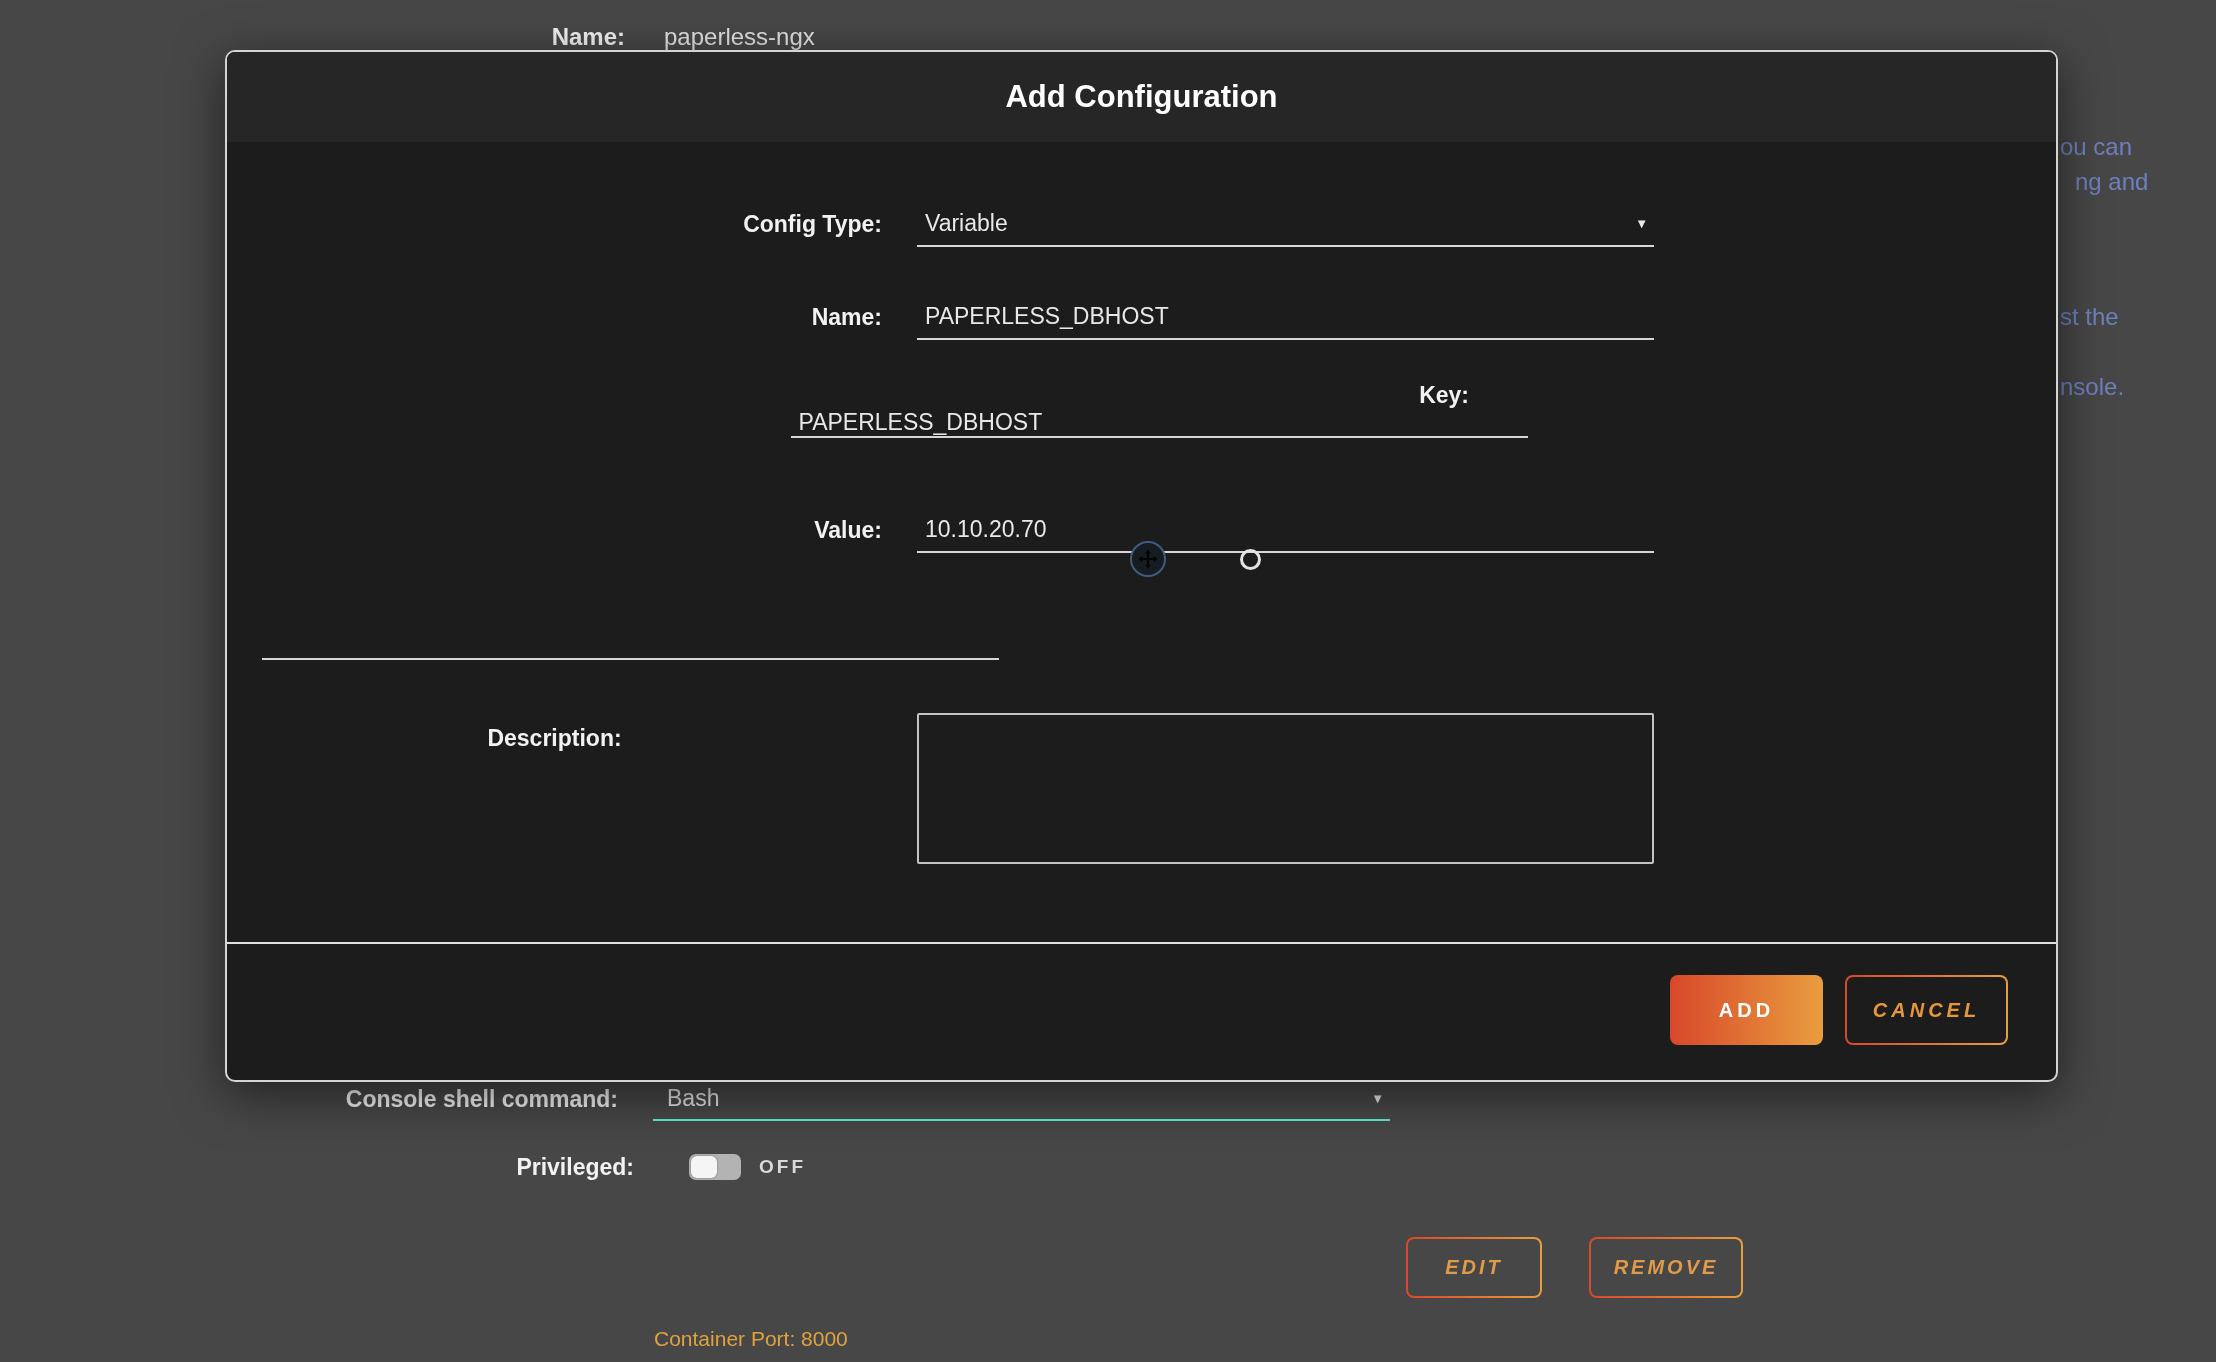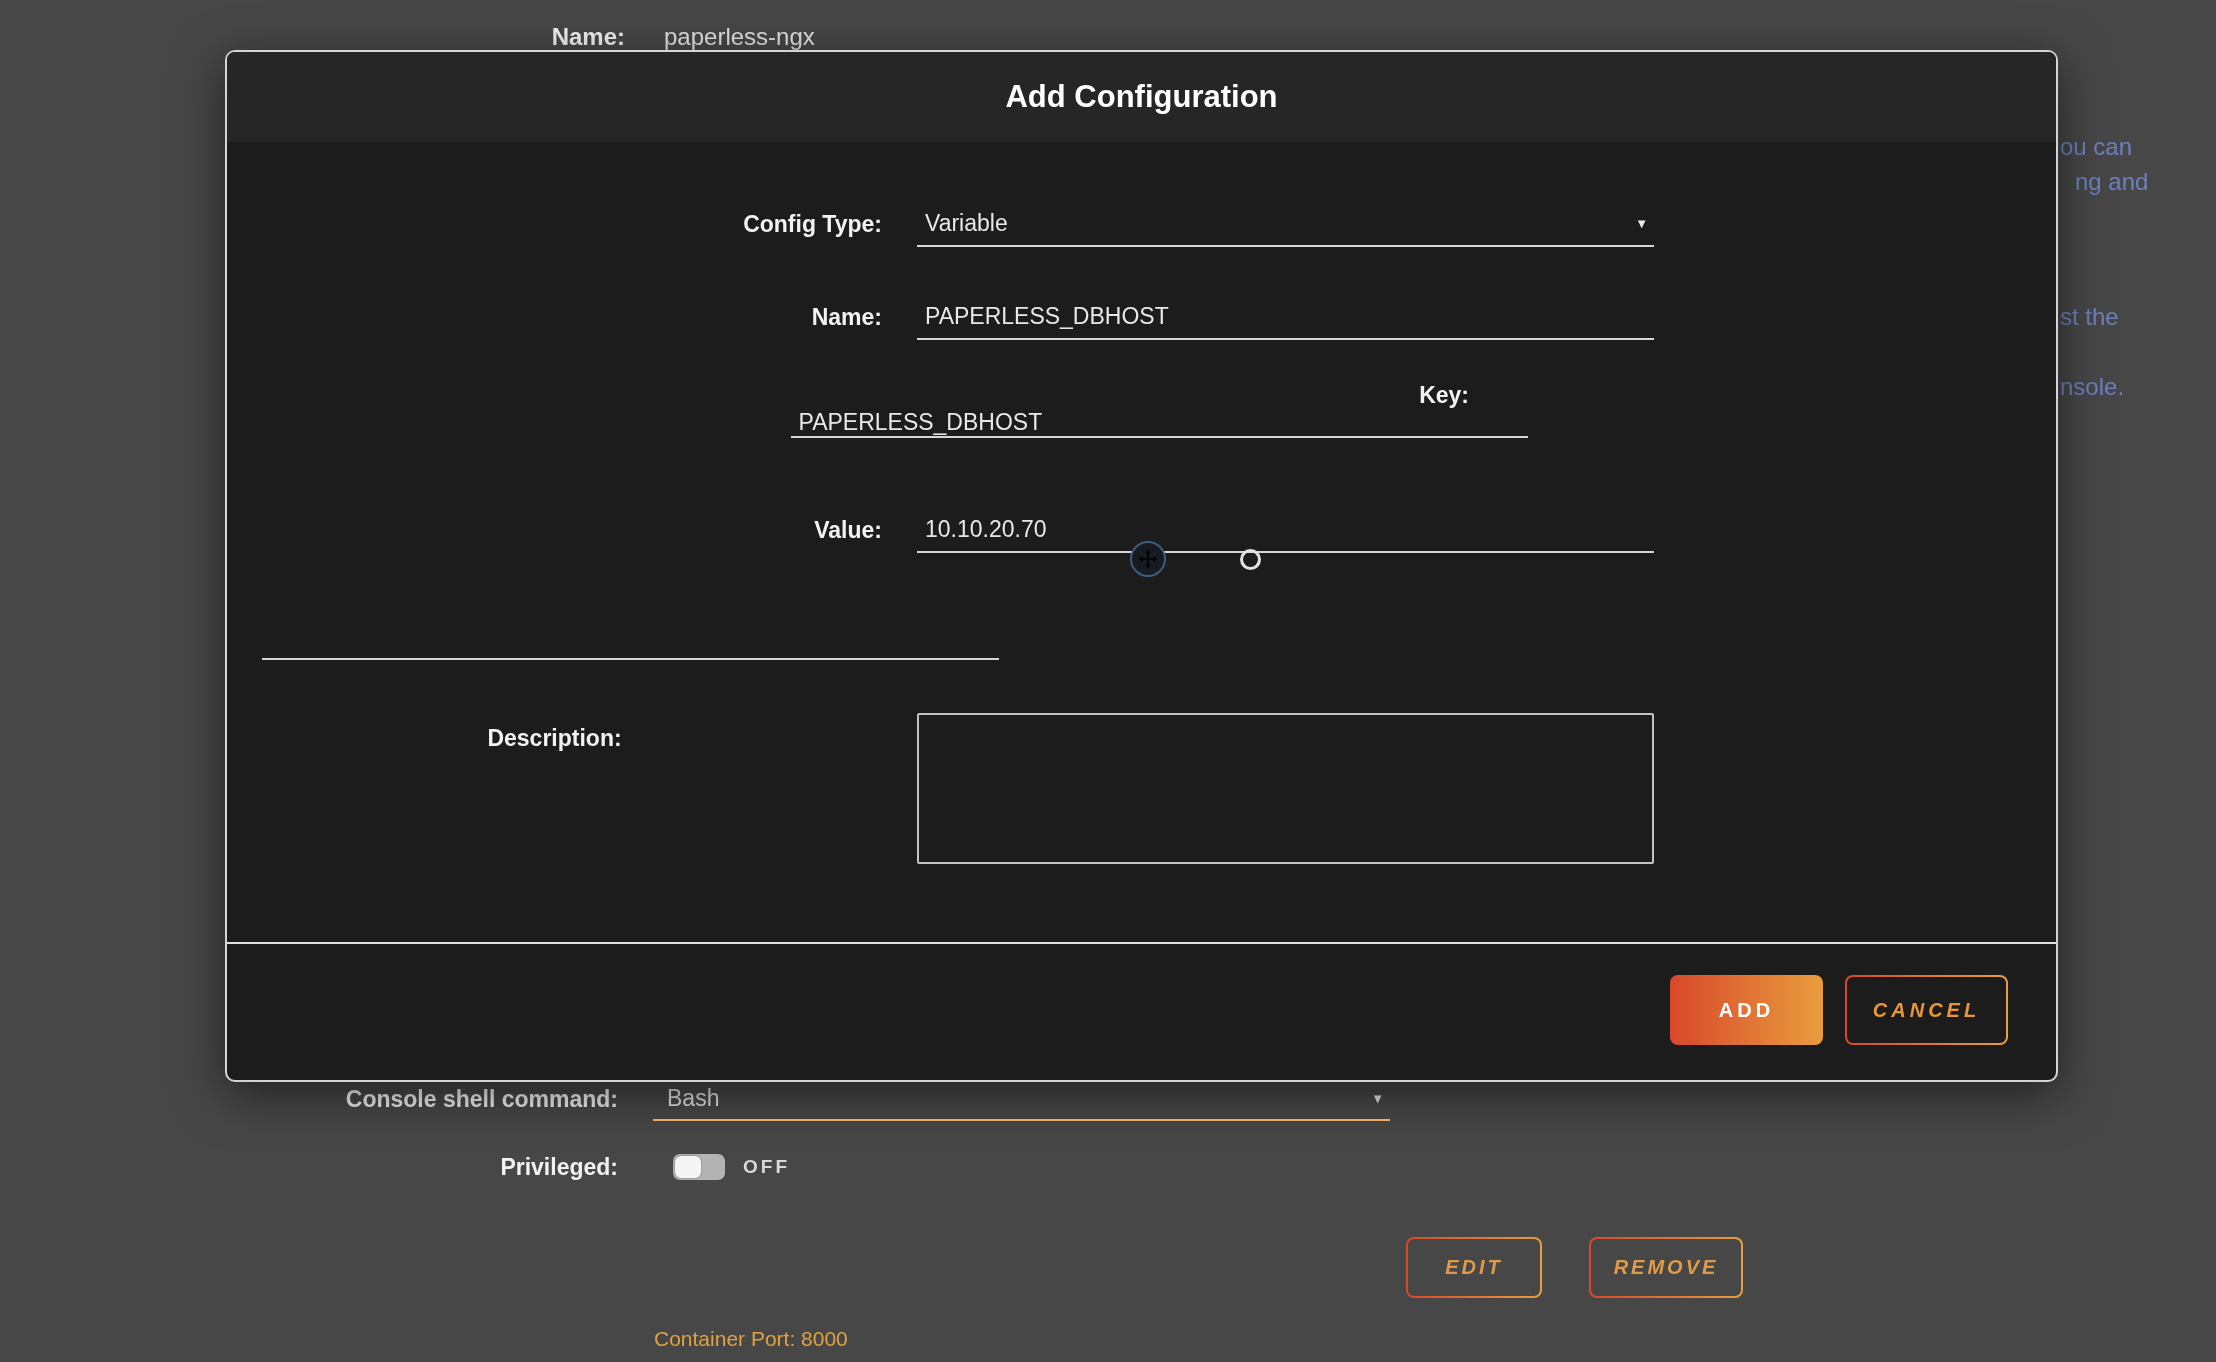--- a/index.html
+++ b/index.html
@@ -10,26 +10,26 @@
   .bg-value{color:#e3e3e3;font-size:23px;}
   .bg-row{position:absolute;display:flex;align-items:center;}
 
   #bg-name-row{left:0;top:17;height:40px;width:1000px;top:17px;}
   #bg-name-label{position:absolute;left:300px;width:325px;text-align:right;font-size:24px;}
   #bg-name-value{position:absolute;left:664px;font-size:24px;}
 
   .blue-frag{position:absolute;left:2060px;color:#6d81bd;font-size:24px;white-space:nowrap;}
 
   #console-row{left:0;top:1078px;height:42px;width:1500px;}
-  #privileged-row{left:0;top:1146px;height:42px;width:1500px;}
+  #privileged-row{left:16px;top:1146px;height:42px;width:1500px;}
   #port-row{left:0;top:1236px;height:60px;width:1500px;}
 
   .bg-label-col{position:absolute;left:0;width:618px;text-align:right;}
   .bg-field{position:absolute;left:653px;width:737px;height:100%;
-            border-bottom:2px solid #fdba74;display:flex;align-items:center;}
+            border-bottom:2px solid #5eead4;display:flex;align-items:center;}
   .bg-field input{background:transparent;border:none;outline:none;color:#e3e3e3;
                   font-size:23px;font-family:"Liberation Sans",sans-serif;padding:0 0 0 14px;width:600px;}
   .dd-arrow{position:absolute;right:6px;top:50%;transform:translateY(-50%);
             font-size:13px;color:#e8e8e8;}
 
   
   #privileged-toggle{position:absolute;left:673px;width:52px;height:26px;border-radius:7px;
                      background:#b3b3b3;cursor:pointer;}
   #privileged-knob{position:absolute;left:2px;top:2px;width:26px;height:22px;border-radius:6px;
                    background:#f5f5f5;box-shadow:0 0 2px rgba(0,0,0,.4);}

